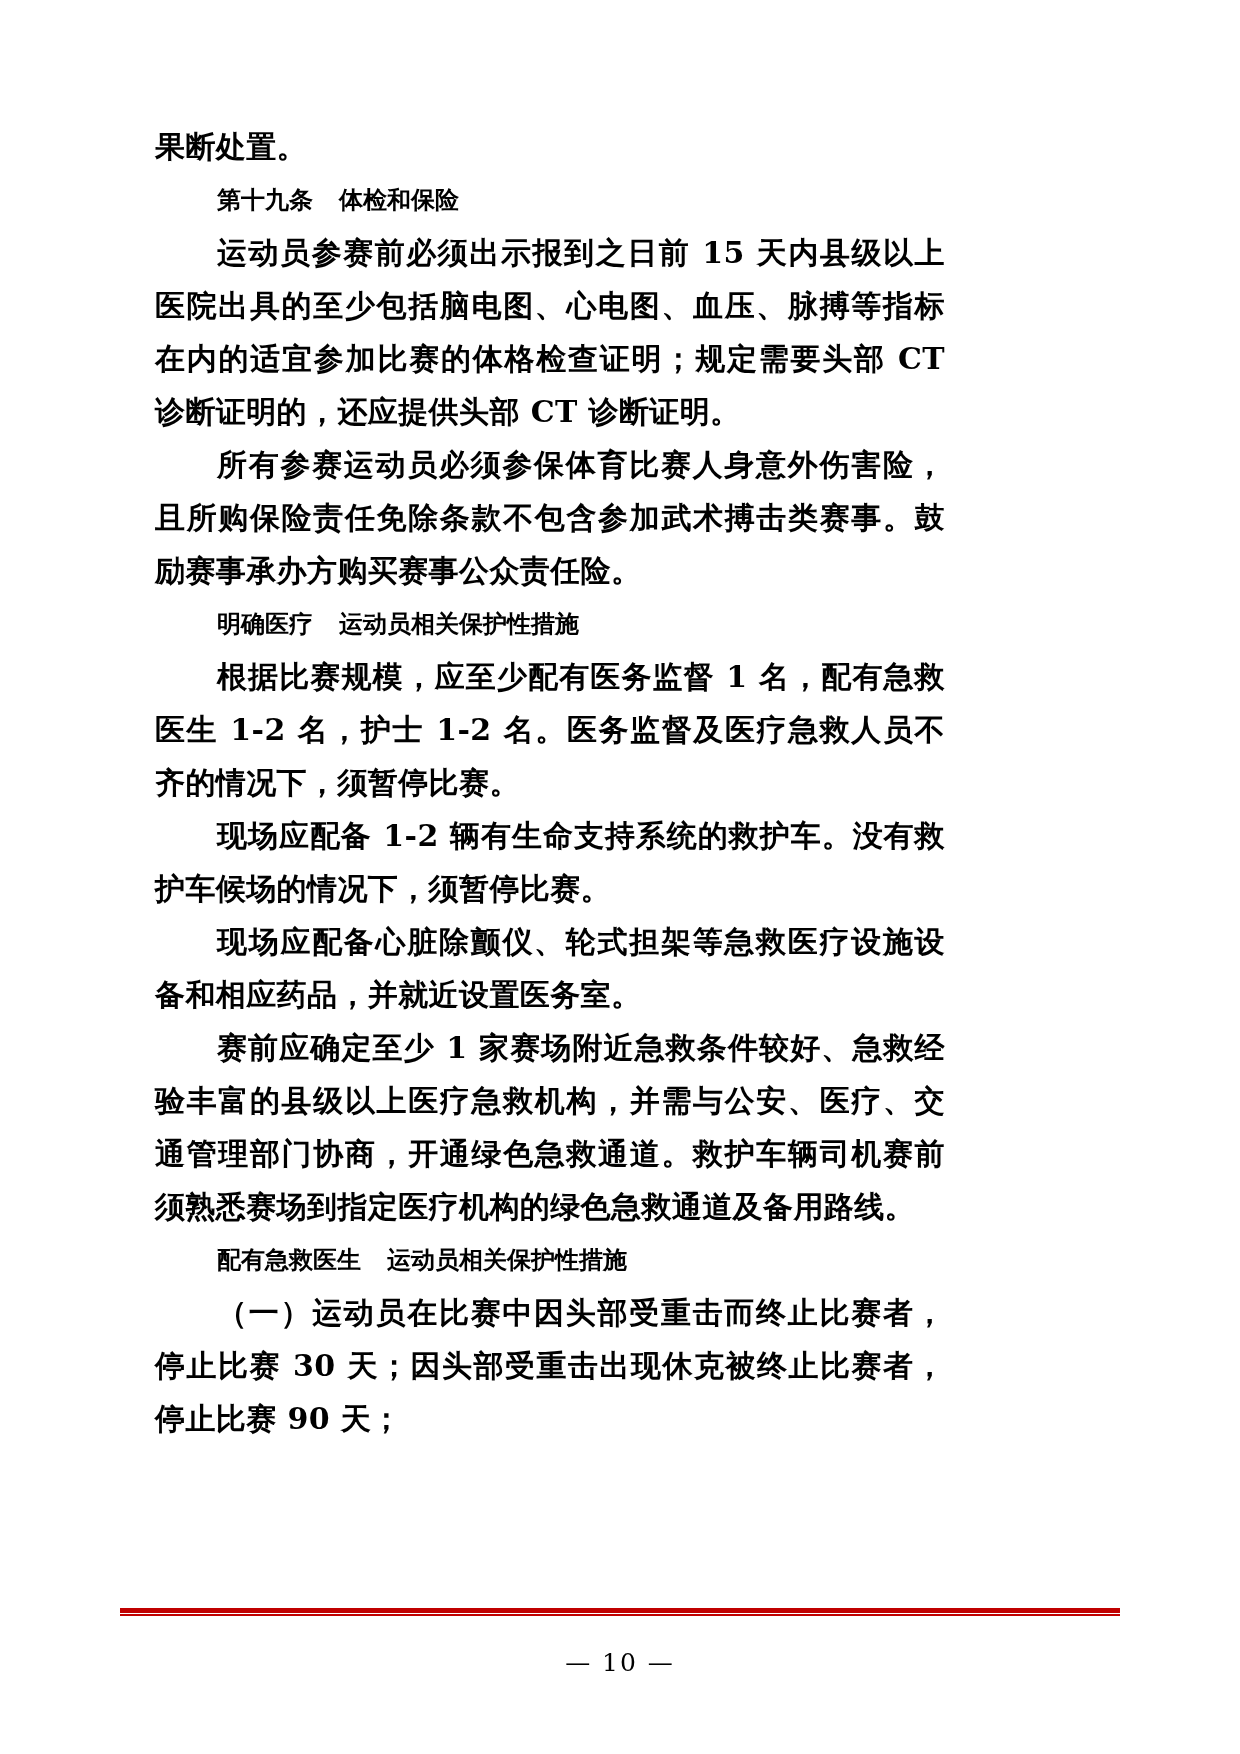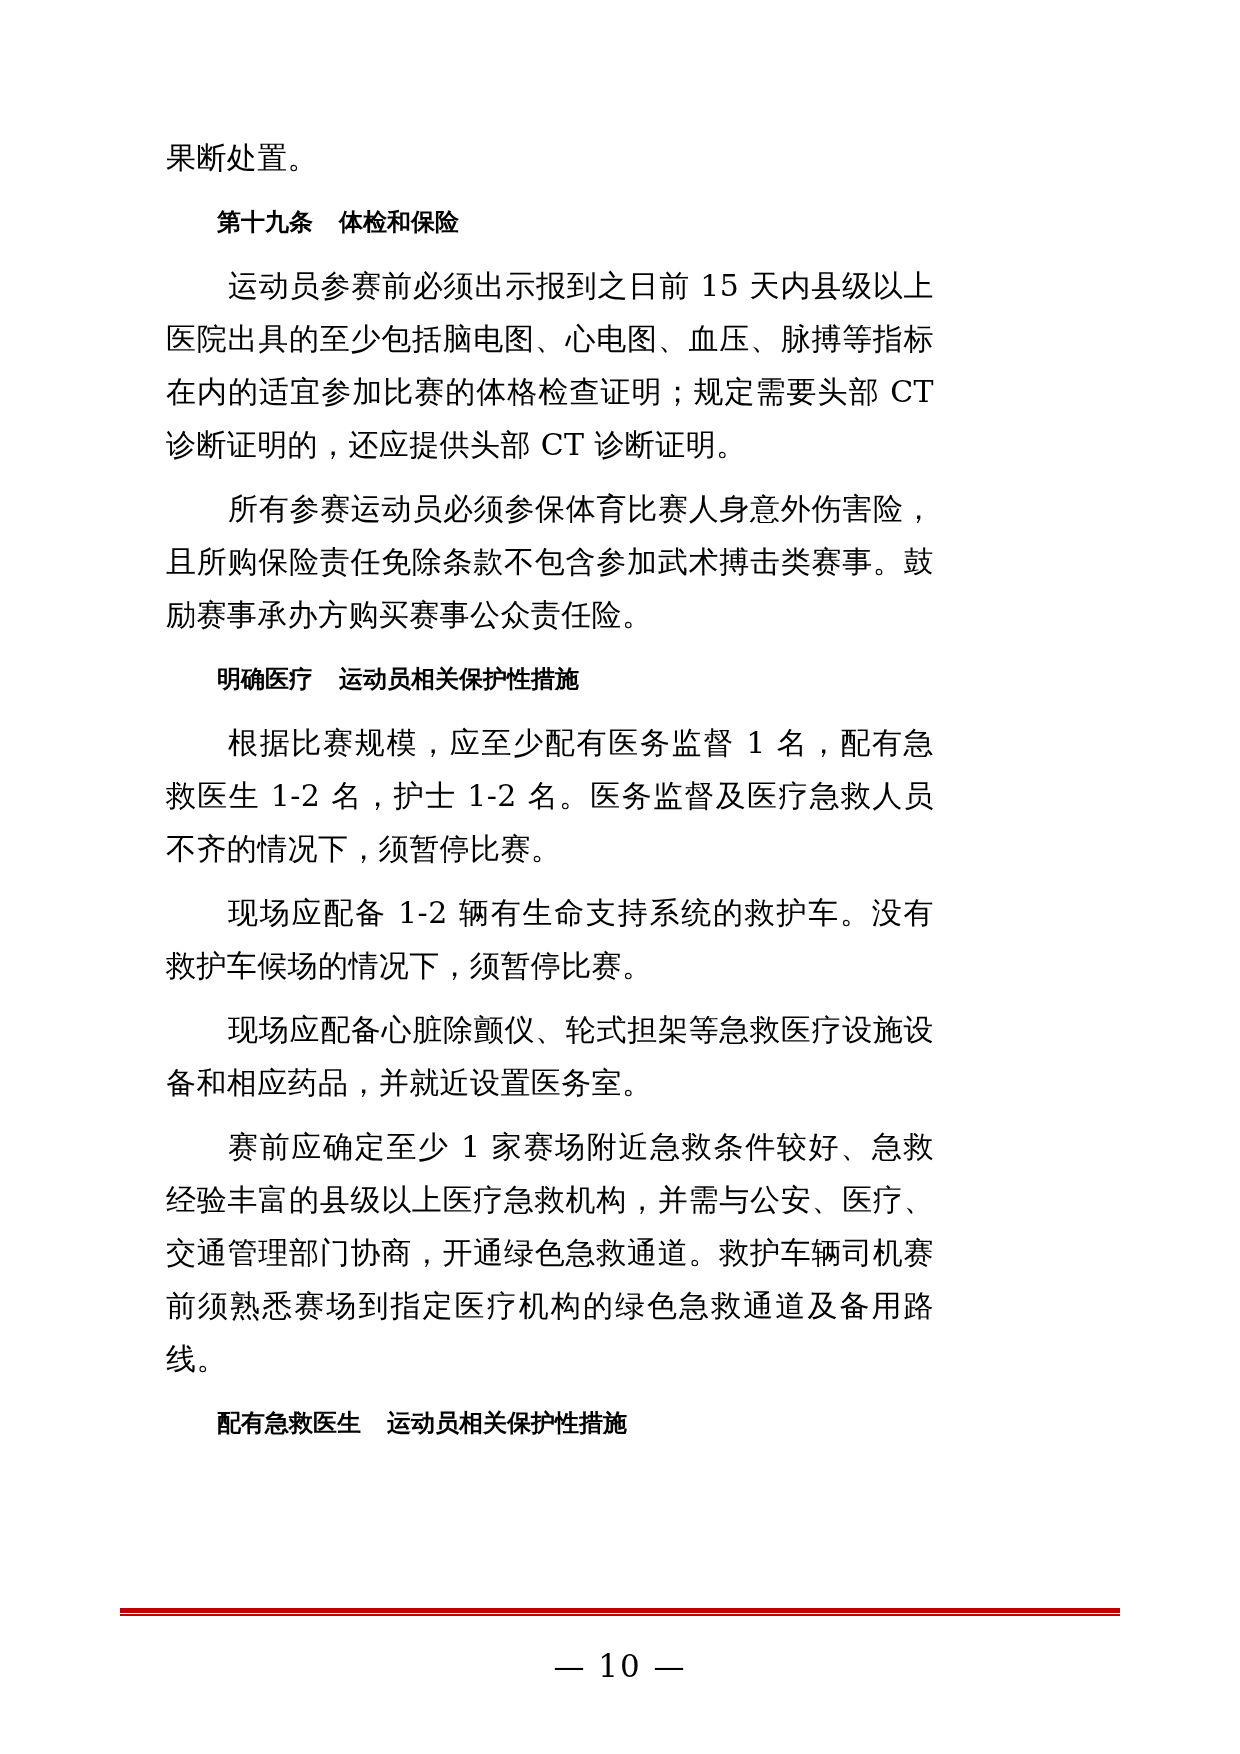--- a/index.html
+++ b/index.html
@@ -22,21 +22,22 @@
     left: 155px;
     top: 120px;
     width: 790px;
   }
   .para {
     font-size: 30px;
     line-height: 53px;
     letter-spacing: 0.4px;
     text-align: justify;
     text-justify: inter-ideograph;
-    margin: 11px;
+    margin: 0;
+    font-weight: bold;
   }
   .indent {
     text-indent: 62px;
   }
   .heading {
     font-size: 24px;
     line-height: 53px;
     margin: 0;
     text-indent: 62px;
     font-weight: bold;
@@ -61,21 +62,21 @@
     width: 1000px;
     height: 2px;
     background: #c00000;
   }
   .page-number {
     position: absolute;
     top: 1648px;
     left: 0;
     width: 1240px;
     text-align: center;
-    font-size: 31px;
+    font-size: 25px;
     font-family: "DejaVu Serif", "Liberation Serif", serif;
     letter-spacing: 2px;
   }
 </style>
 </head>
 <body>
 
 <div class="page">
 
   <div class="content">
@@ -94,20 +95,21 @@
     <p class="para indent">根据比赛规模，应至少配有医务监督 1 名，配有急救医生 1-2 名，护士 1-2 名。医务监督及医疗急救人员不齐的情况下，须暂停比赛。</p>
 
     <p class="para indent">现场应配备 1-2 辆有生命支持系统的救护车。没有救护车候场的情况下，须暂停比赛。</p>
 
     <p class="para indent">现场应配备心脏除颤仪、轮式担架等急救医疗设施设备和相应药品，并就近设置医务室。</p>
 
     <p class="para indent">赛前应确定至少 1 家赛场附近急救条件较好、急救经验丰富的县级以上医疗急救机构，并需与公安、医疗、交通管理部门协商，开通绿色急救通道。救护车辆司机赛前须熟悉赛场到指定医疗机构的绿色急救通道及备用路线。</p>
 
     <p class="heading"><span>配有急救医生</span><span class="title-gap"></span><span>运动员相关保护性措施</span></p>
 
+    <p class="para indent">（一）运动员在比赛中因头部受重击而终止比赛者，停止比赛 30 天；因头部受重击出现休克被终止比赛者，停止比赛 90 天；</p>
 
   </div>
 
   <div class="footer-rule"></div>
 
   <div class="page-number">— 10 —</div>
 
 </div>
 
 </body></html>

